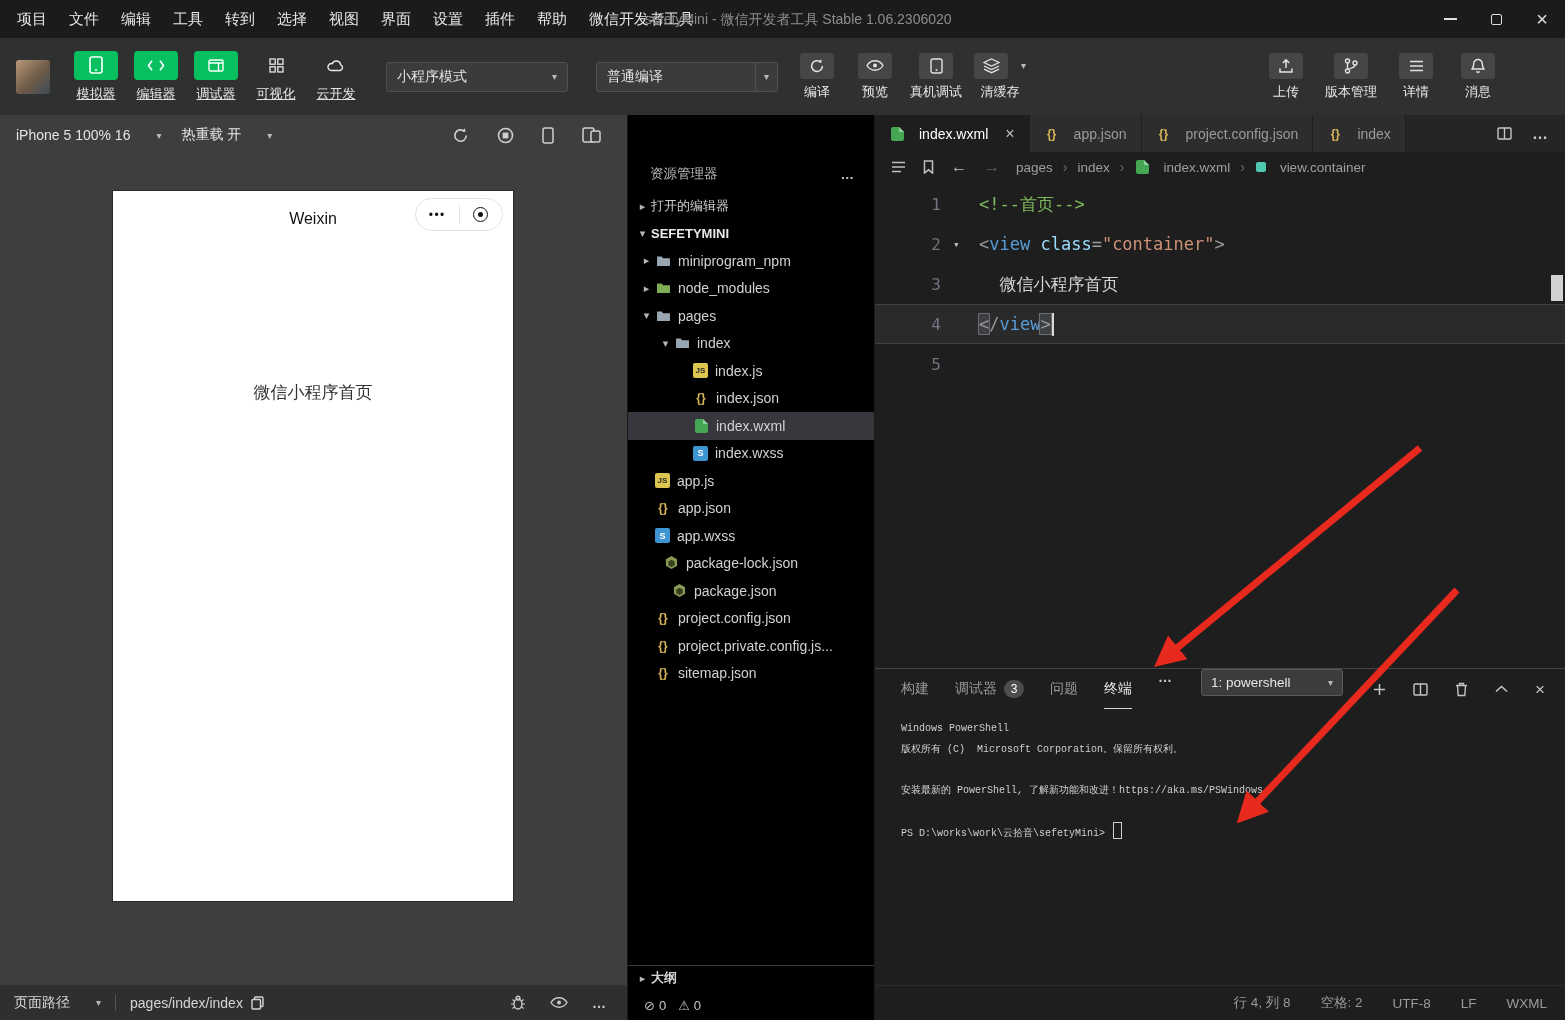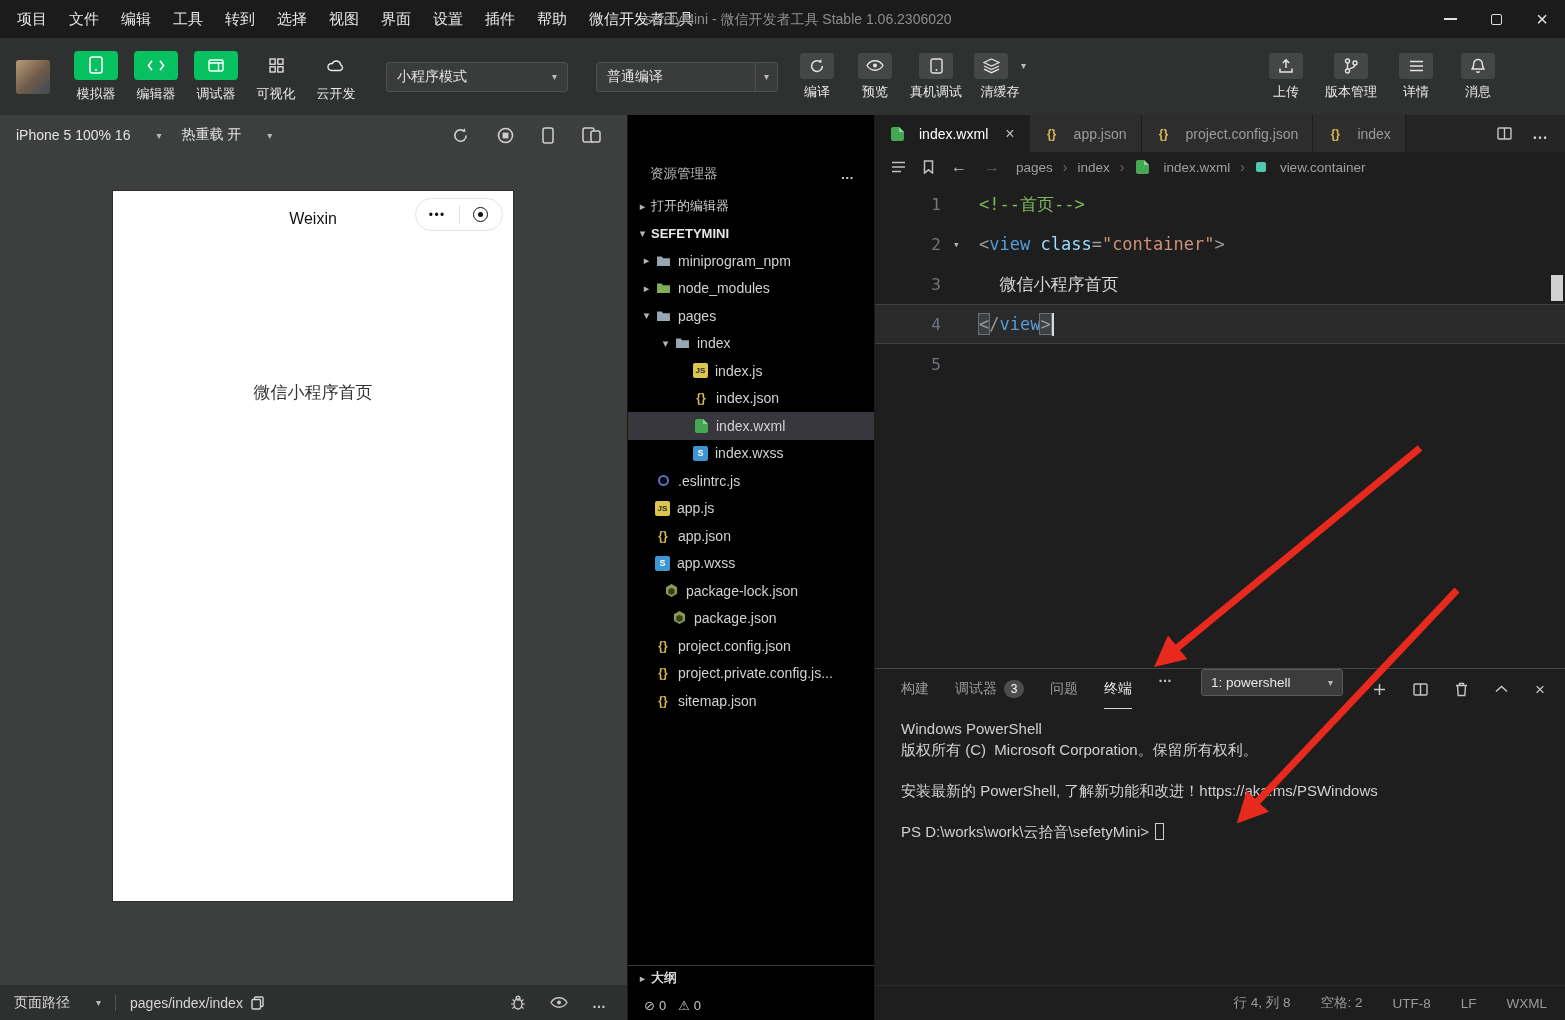--- a/index.html
+++ b/index.html
@@ -16,21 +16,21 @@
   .window-title{position:absolute;left:645px;top:0;line-height:38px;font-size:14px;color:#8d8d8d;}
   .window-controls{margin-left:auto;display:flex;height:38px;}
   .win-btn{width:46px;display:flex;align-items:center;justify-content:center;color:#e0e0e0;}
   .min-glyph{width:13px;height:2px;background:#e0e0e0;}
   .max-glyph{width:11px;height:11px;border:1.5px solid #e0e0e0;border-radius:2px;}
   .close-glyph{font-size:20px;line-height:1;}
 
   
   .toolbar{height:77px;background:#2f3030;display:flex;align-items:center;padding:0 16px;flex:none;}
   .avatar{width:34px;height:34px;border-radius:3px;margin-right:16px;background:linear-gradient(135deg,#b99a7a,#6e5a48 55%,#3e4a56);flex:none;}
-  #tool-buttons{display:flex;}
+  #tool-buttons{display:flex;text-decoration:underline;}
   .tool-btn{width:60px;display:flex;flex-direction:column;align-items:center;gap:5px;}
   .iconbox{width:44px;height:29px;border-radius:4px;display:flex;align-items:center;justify-content:center;color:#fff;}
   .iconbox.green{background:#07c160;}
   .iconbox.dark{background:transparent;color:#e8e8e8;}
   .tool-btn .lbl,.act-btn .lbl{font-size:13px;color:#e8e8e8;white-space:nowrap;}
   .select{height:30px;background:#3a3b3b;border:1px solid #505050;border-radius:3px;color:#e0e0e0;font-size:14px;display:flex;align-items:center;padding:0 10px;}
   .select .sel-label{flex:1;white-space:nowrap;}
   .caret{font-size:10px;color:#b9b9b9;margin-left:10px;}
   .select.mode{width:182px;margin-left:20px;}
   .select.compile{width:182px;margin-left:28px;padding-right:0;}
@@ -129,21 +129,21 @@
   .terminal{height:317px;flex:none;display:flex;flex-direction:column;border-top:1px solid #454545;}
   .term-header{height:40px;flex:none;display:flex;padding:0 20px 0 26px;font-size:14px;color:#9a9a9a;}
   #term-tabs{display:flex;gap:26px;height:100%;}
   .term-tab{height:100%;display:flex;align-items:center;gap:7px;border-bottom:1.5px solid transparent;white-space:nowrap;}
   .term-tab.active{color:#e6e6e6;border-bottom-color:#d8d8d8;}
   .badge{min-width:20px;height:18px;border-radius:9px;background:#4d4d4d;color:#fff;font-size:12px;display:flex;align-items:center;justify-content:center;padding:0 6px;}
   .term-more{margin-left:26px;color:#c5c5c5;font-weight:bold;}
   .shell-select{margin-left:28px;width:142px;height:27px;background:#3c3c3c;border:1px solid #5a5a5a;border-radius:3px;display:flex;align-items:center;padding:0 9px;font-size:13.5px;color:#e6e6e6;}
   .shell-select .sel-label{flex:1;}
   .term-actions{margin-left:auto;display:flex;gap:27px;color:#c5c5c5;align-items:center;}
-  .term-body{flex:1;padding:10px 20px 0 26px;font-family:Liberation Sans, sans-serif;font-size:15px;line-height:20.5px;color:#cfcfcf;overflow:hidden;}
+  .term-body{flex:1;padding:10px 20px 0 26px;font-family:Liberation Mono, monospace;font-size:10px;line-height:20.5px;color:#cfcfcf;overflow:hidden;}
   .term-line{white-space:pre-wrap;min-height:20.5px;}
   .term-cursor{display:inline-block;width:9px;height:17px;border:1px solid #cfcfcf;vertical-align:text-bottom;margin-left:2px;}
 
   .statusbar{height:35px;flex:none;display:flex;align-items:center;justify-content:flex-end;gap:30px;padding-right:18px;font-size:13.5px;color:#9b9b9b;background:#1e1e1e;border-top:1px solid #2b2b2b;}
   .status-item{white-space:nowrap;}
 
   
   .annotations{position:absolute;left:0;top:0;z-index:99;pointer-events:none;}
 </style>
 </head>
@@ -487,27 +487,20 @@
                 <path d="M0 2 a2 2 0 0 1 2-2 h6 l5 5 v7 a2 2 0 0 1-2 2 H2 a2 2 0 0 1-2-2 z" fill="#45a654"></path>
                 <path d="M8 0 l5 5 H8 z" fill="#8fd19a"></path>
               </svg>
             </span>
             <span class="tlabel">index.wxml</span>
           </div>
           <div class="tree-row" style="padding-left:48px">
             <span class="chev"></span>
             <span class="ficon wxssbox">S</span>
             <span class="tlabel">index.wxss</span>
-          </div>
-          <div class="tree-row" style="padding-left:10px">
-            <span class="chev"></span>
-            <span class="ficon">
-              <span class="eslintbox"></span>
-            </span>
-            <span class="tlabel">.eslintrc.js</span>
           </div>
           <div class="tree-row" style="padding-left:10px">
             <span class="chev"></span>
             <span class="ficon jsbox">JS</span>
             <span class="tlabel">app.js</span>
           </div>
           <div class="tree-row" style="padding-left:10px">
             <span class="chev"></span>
             <span class="ficon jsonbox">{}</span>
             <span class="tlabel">app.json</span>

